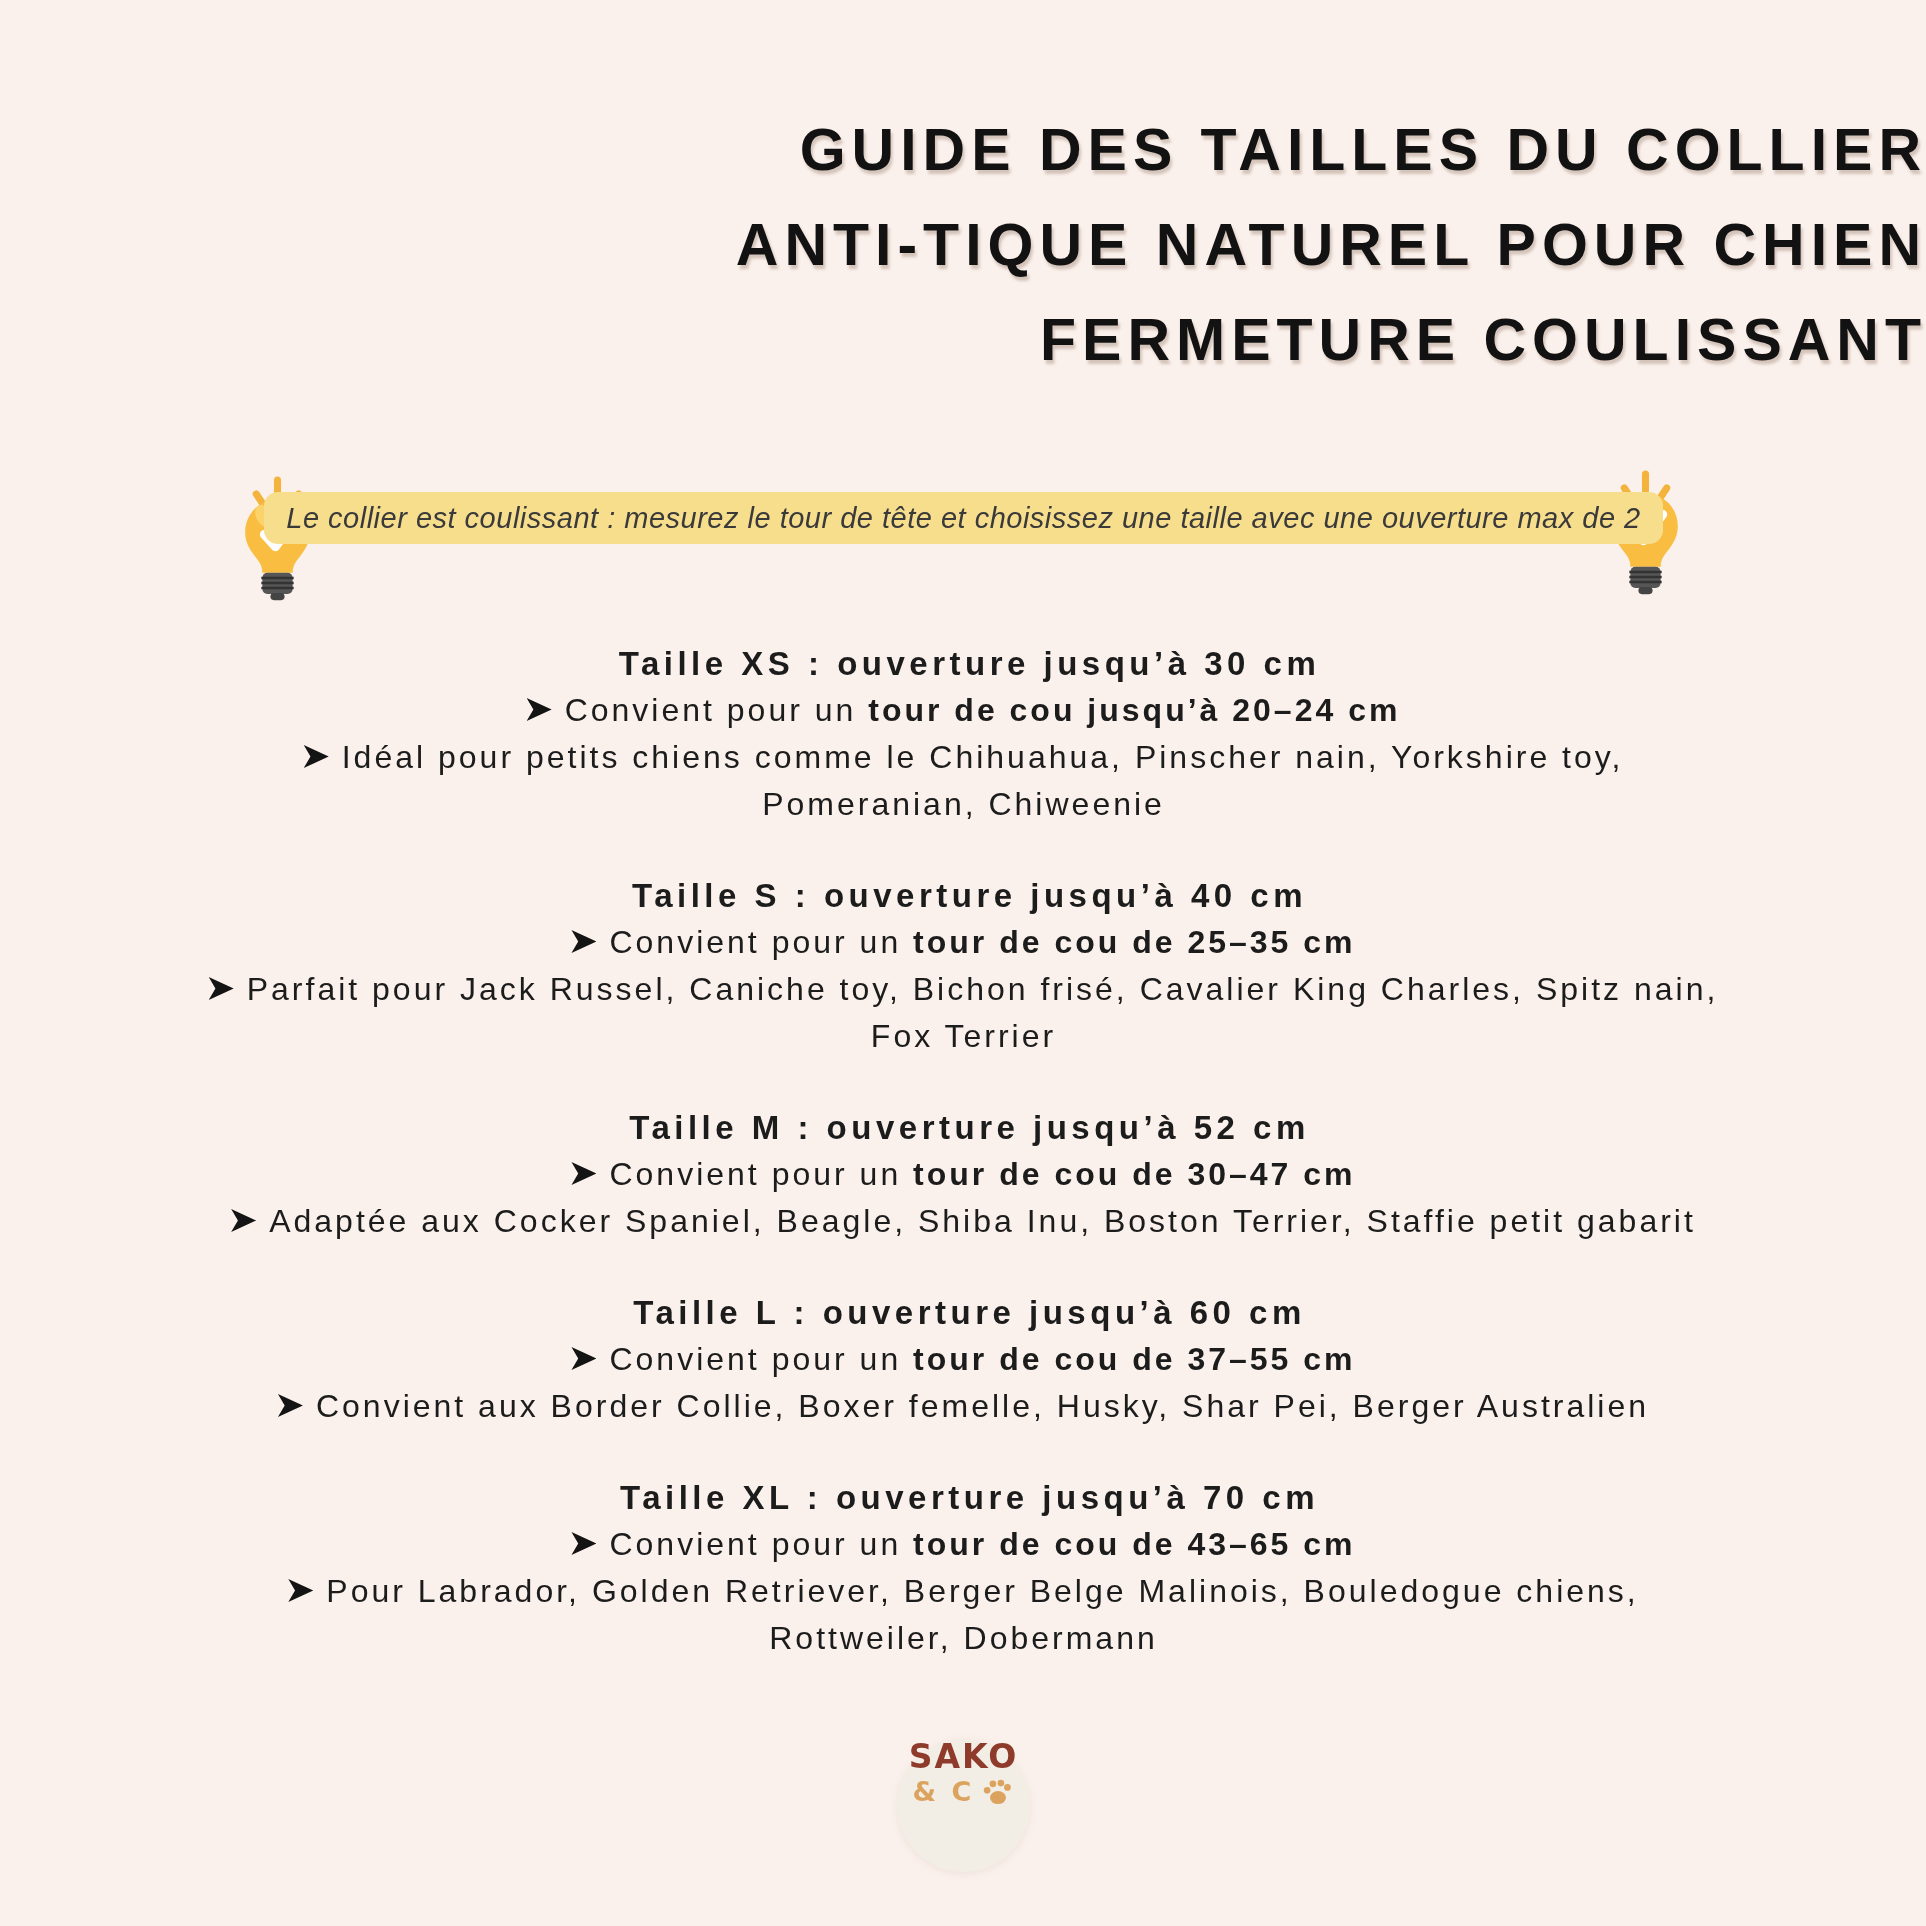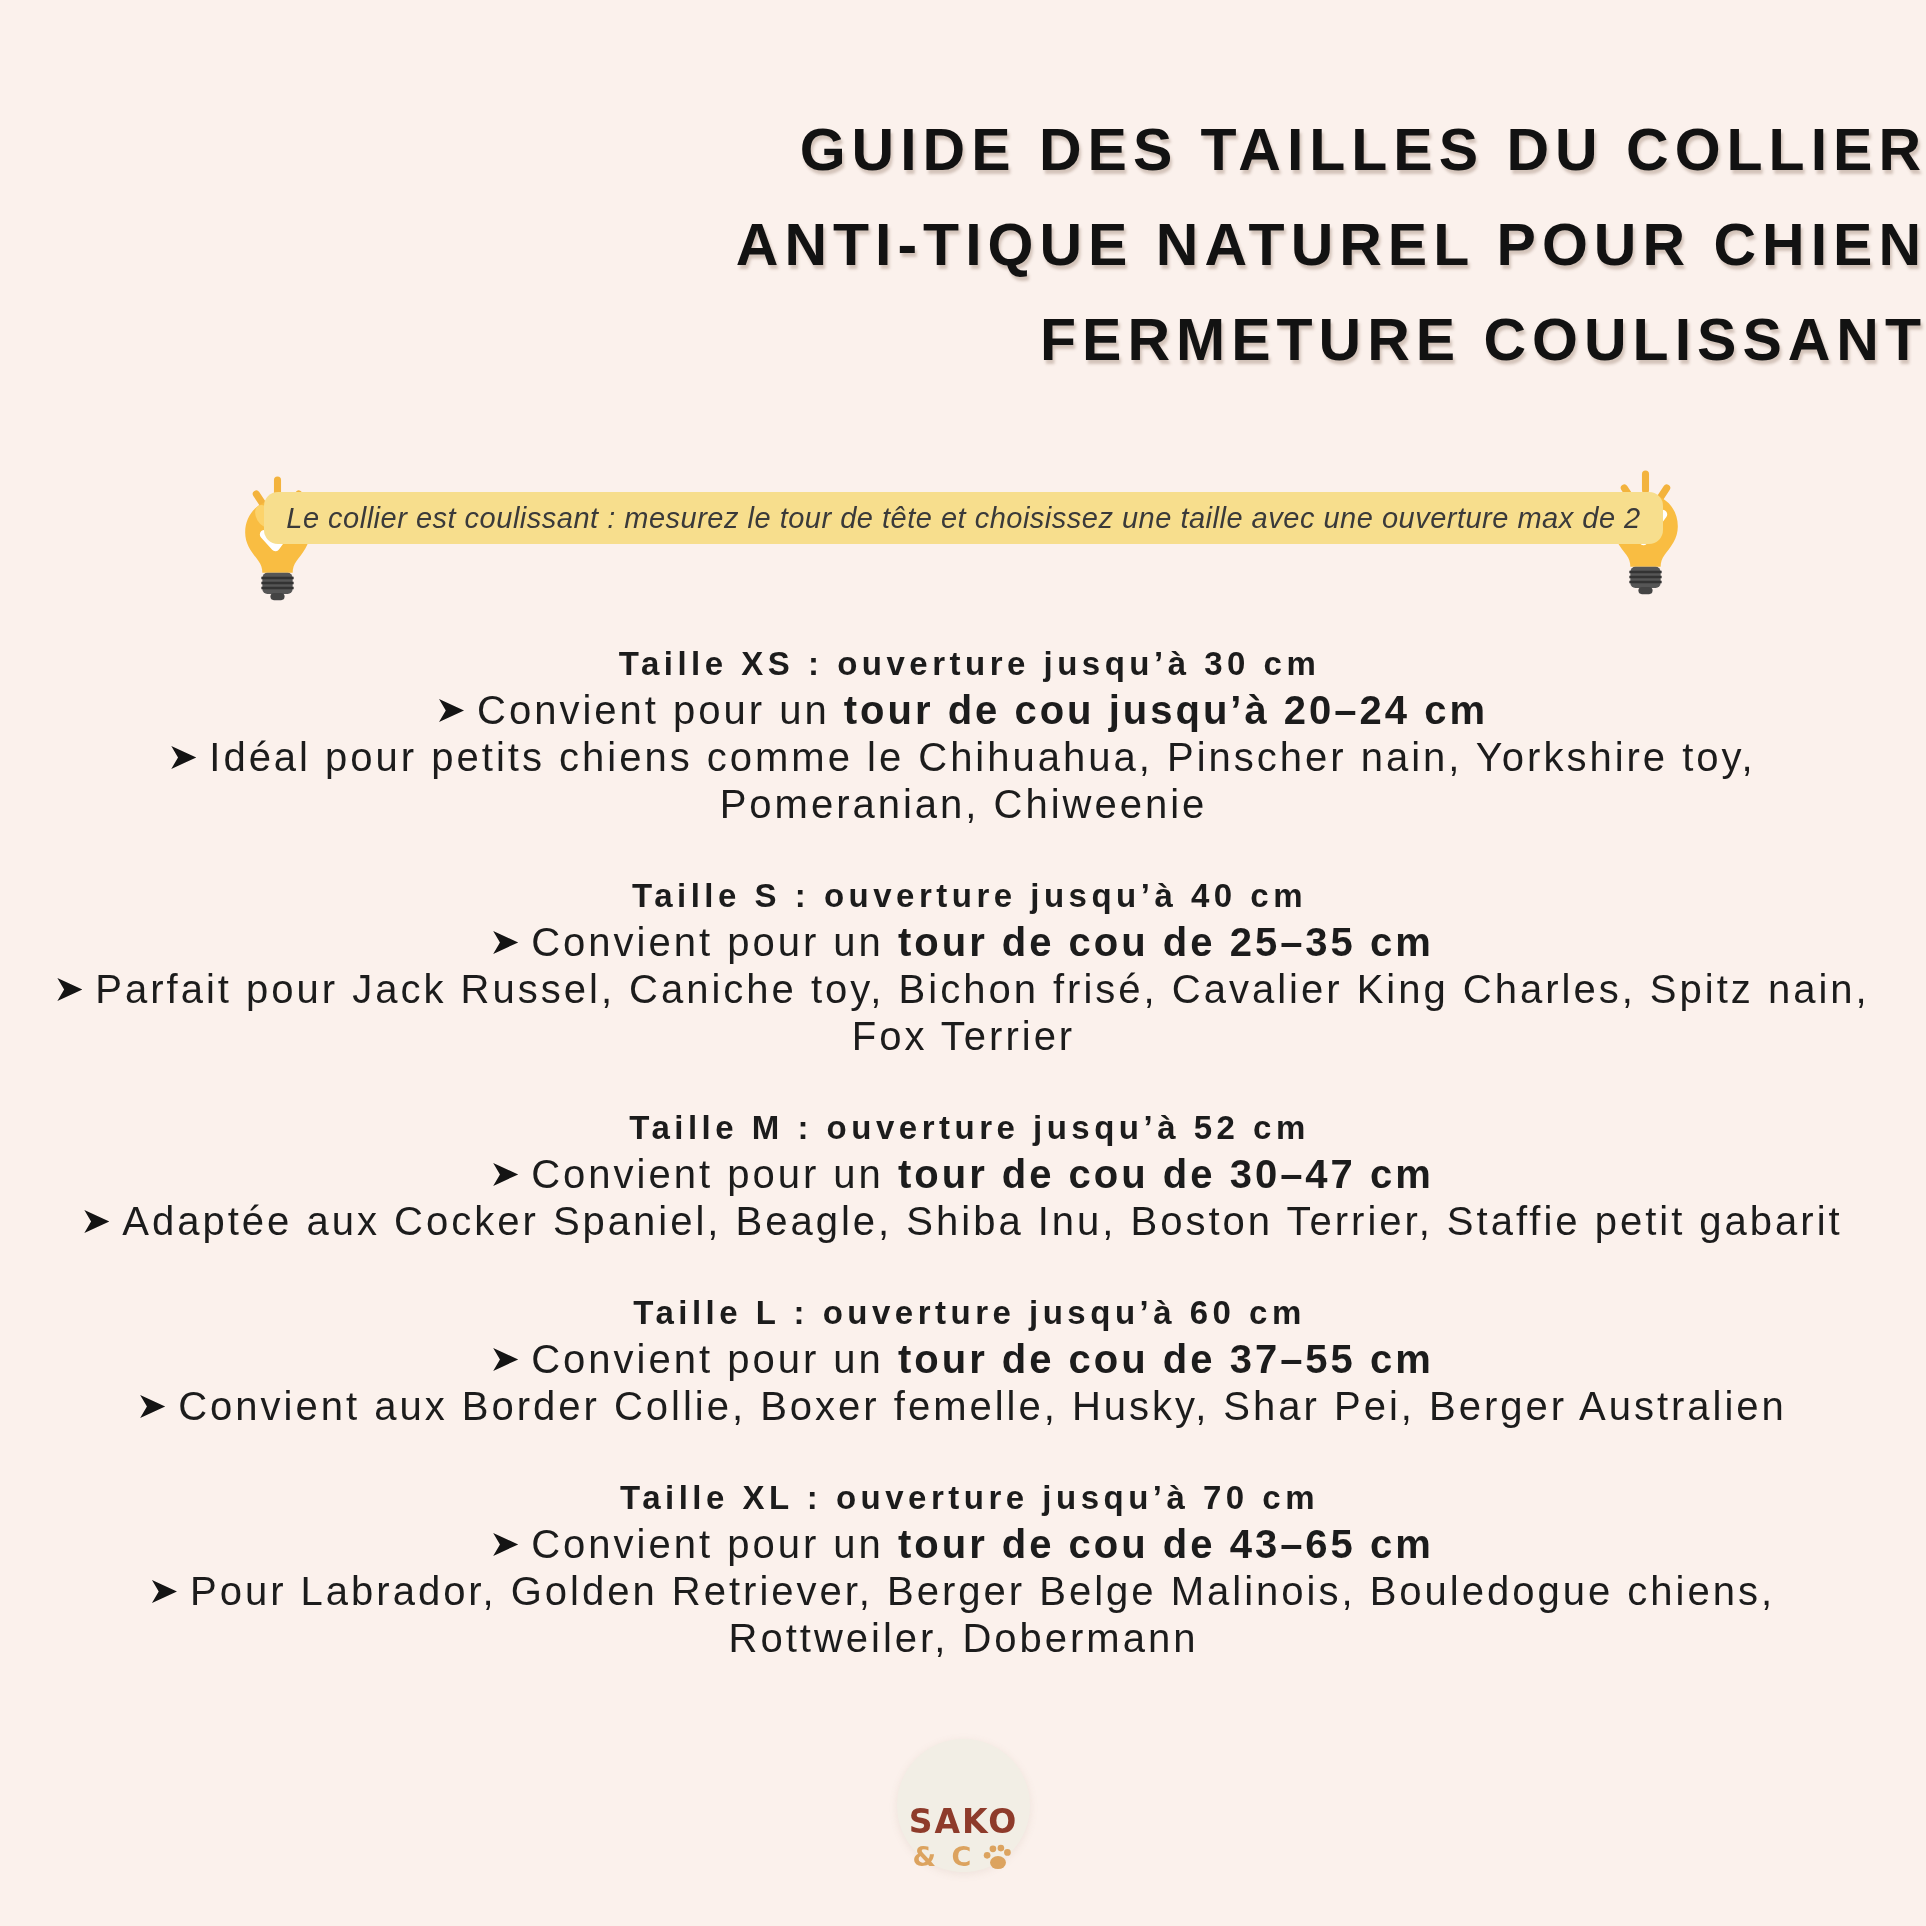--- a/index.html
+++ b/index.html
@@ -22,33 +22,33 @@
         font-size:29px;letter-spacing:0.5px;color:#3a3a3a;}
   .note .hl{background:#f7de8d;border-radius:14px;display:inline-block;font-style:italic;}
   .note .hl.l1{padding:10px 22px 9px;}
   .note .hl.l2{padding:6px 22px 10px;margin-top:-6px;}
   .bulb{position:absolute;width:99px;height:133px;}
   .bulb.left{left:228px;top:471px;}
   .bulb.right{left:1596px;top:465px;}
   
   .sections{position:absolute;top:640px;left:0;right:0;text-align:center;}
   .section{margin-bottom:44px;}
-  .line{line-height:47px;font-size:40px;letter-spacing:3px;white-space:nowrap;color:#1c1c1c;}
+  .line{line-height:47px;font-size:32px;letter-spacing:3px;white-space:nowrap;color:#1c1c1c;}
   .line.heading{font-weight:700;font-size:33px;letter-spacing:4.5px;padding-left:12px;}
   .b{font-weight:700;}
   .arrow{
     display:inline-block;width:25px;height:23px;background:#141414;
     clip-path:polygon(0 0,100% 50%,0 100%,27% 50%);
     margin-right:13px;vertical-align:middle;position:relative;top:-3px;
   }
   
   .logo{
     position:absolute;left:897px;top:1739px;width:133px;height:133px;
     background:#f2eee5;border-radius:50%;
-    display:flex;flex-direction:column;align-items:center;justify-content:flex-end;
+    display:flex;flex-direction:column;align-items:center;justify-content:flex-start;
     box-shadow:0 2px 8px rgba(150,120,100,0.12);
   }
   .logo .brand{
     font-family:"DejaVu Sans","Liberation Sans",sans-serif;
     font-weight:bold;font-size:33px;letter-spacing:2px;color:#8e3b2b;line-height:36px;
   }
   .logo .subrow{display:flex;align-items:center;gap:8px;margin-top:2px;}
   .logo .sub{
     font-family:"DejaVu Sans","Liberation Sans",sans-serif;
     font-weight:bold;font-size:27px;letter-spacing:3px;color:#dca35f;line-height:30px;

